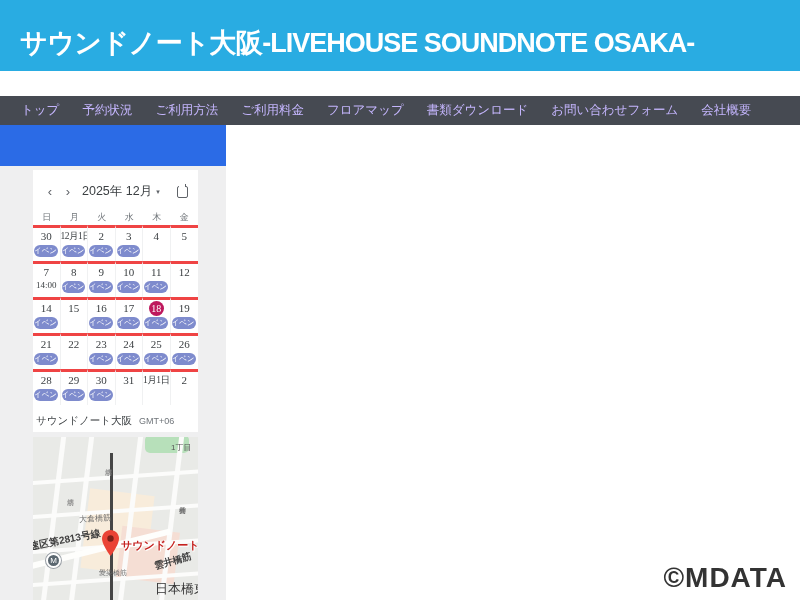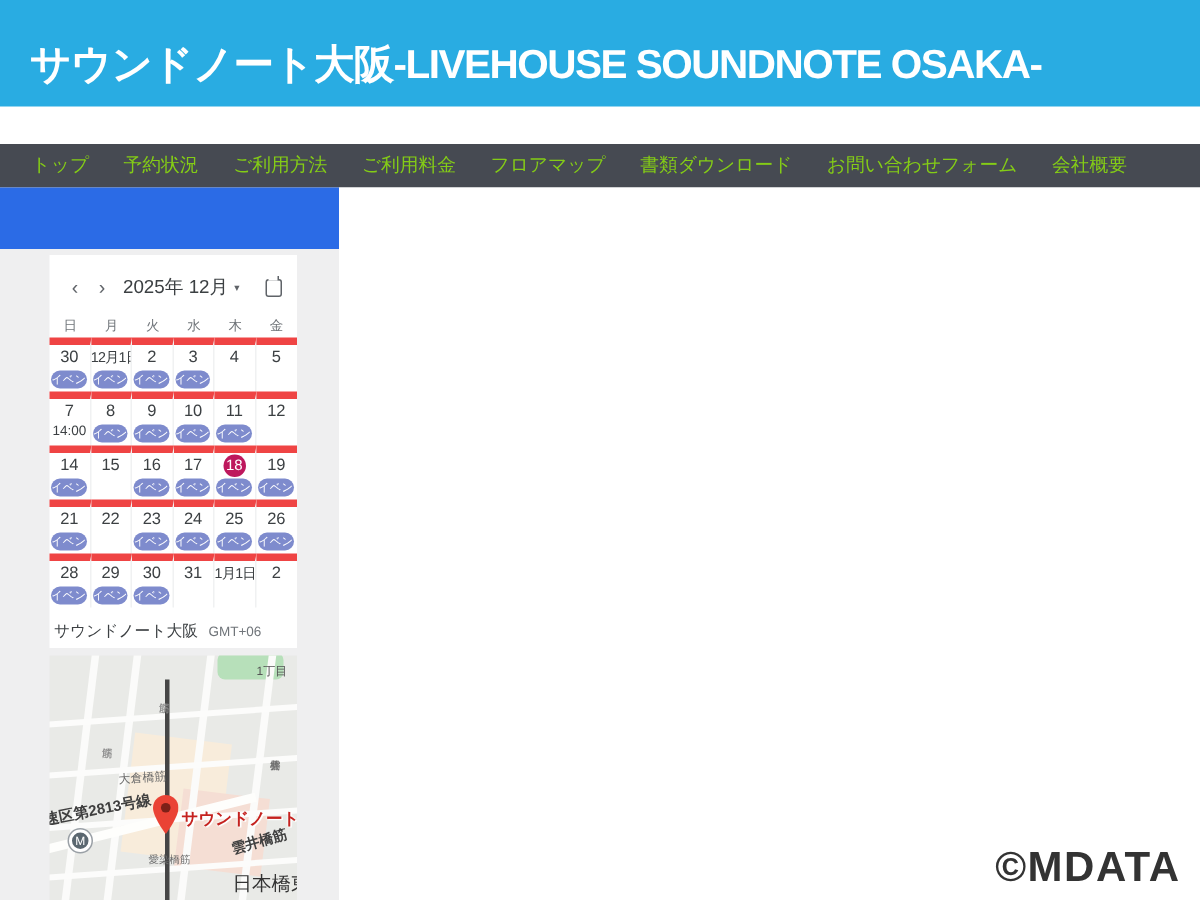--- a/index.html
+++ b/index.html
@@ -9,49 +9,49 @@
 
   
   .hdr { position:absolute; left:0; top:0; width:800px; height:71px; background:#29ace2; }
   .hdr h1 { padding:28px 0 0 20px; font-size:27px; line-height:30px; color:#fff;
     font-weight:bold; letter-spacing:-0.5px; white-space:nowrap; }
   .hdr h1 .en { font-weight:bold; letter-spacing:-1px; }
 
   
   .nav { position:absolute; left:0; top:96px; width:800px; height:29px; background:#464a52;
     display:flex; align-items:center; padding-left:21px; gap:23px; }
-  .nav a { color:#84cc16; font-size:12.5px; text-decoration:none; white-space:nowrap; cursor:pointer;font-family:Liberation Mono, monospace; }
+  .nav a { color:#c4b5fd; font-size:12.5px; text-decoration:none; white-space:nowrap; cursor:pointer;font-family:Liberation Mono, monospace; }
 
   
   .side-blue { position:absolute; left:0; top:125px; width:226px; height:41px; background:#2b6be6; }
   .side-bg   { position:absolute; left:0; top:166px; width:226px; height:434px; background:#efeff0; }
   .main      { position:absolute; left:226px; top:125px; width:574px; height:475px; background:#fff; }
 
   
   .cal { position:absolute; left:33px; top:170px; width:165px; height:262px; background:#fff; }
   .cal-hdr { display:flex; align-items:center; padding:13px 8px 4px 8px; }
   .cal-nav-btn { font-size:13px; color:#5f6368; width:18px; text-align:center; cursor:pointer; line-height:14px; }
   .cal-title { font-size:12.5px; color:#3c4043; margin-left:5px; white-space:nowrap; cursor:pointer; }
   .cal-caret { font-size:7px; color:#5f6368; margin-left:4px; cursor:pointer; }
   .cal-export { margin-left:auto; margin-right:2px; width:11px; height:12px;
     border:1.5px solid #5f6368; border-radius:2px; position:relative; cursor:pointer; }
   .cal-export::before { content:""; position:absolute; left:1px; top:-3px; width:6px; height:3px;
     background:#fff; border-right:1.5px solid #5f6368; }
   .cal-days { display:grid; grid-template-columns:repeat(6,27.5px); margin-top:5px; }
   .cal-days span { text-align:center; font-size:9px; color:#70757a; height:16px; line-height:16px; }
   .cal-grid { display:grid; grid-template-columns:repeat(6,27.5px); grid-auto-rows:36px; }
-  .cal-cell { border-top:5px solid #ef4444; border-right:1px solid #f0f1f2; cursor:pointer; overflow:hidden; }
+  .cal-cell { border-top:3px solid #ef4444; border-right:1px solid #f0f1f2; cursor:pointer; overflow:hidden;font-family:Liberation Serif, serif; }
   .cal-cell:nth-child(6n) { border-right:none; }
   .cal-date { font-size:11px; color:#3c4043; text-align:center; height:15px; line-height:15px;
     white-space:nowrap; margin-top:1px; }
   .cal-date.mlabel { font-size:9.5px; letter-spacing:-0.5px; }
   .today-circle { display:inline-block; width:15px; height:15px; border-radius:50%;
     background:#be185d; color:#fff; line-height:15px; font-size:10px; }
   .pill { margin:1px 2px 0 1px; background:#7e8bcd; color:#fff; border-radius:7px;
-    font-size:7.5px; height:12px; line-height:12px; text-align:center;
+    font-size:7.5px; height:12px; line-height:12px; text-align:left;
     overflow:hidden; white-space:nowrap; cursor:pointer; }
   .time-label { font-size:9px; color:#3c4043; text-align:center; line-height:11px; }
   .cal-foot { display:flex; align-items:baseline; gap:7px; margin-top:9px; padding-left:3px; }
   .cal-foot-name { font-size:10.5px; color:#3c4043; }
   .cal-foot-tz { font-size:9px; color:#70757a; }
 
   
   .map { position:absolute; left:33px; top:437px; width:165px; height:163px;
     background:#e9eae7; overflow:hidden; cursor:grab; }
   .map-zone1 { position:absolute; left:52px; top:55px; width:65px; height:80px; background:#f8ecdb; transform:rotate(7deg); }

